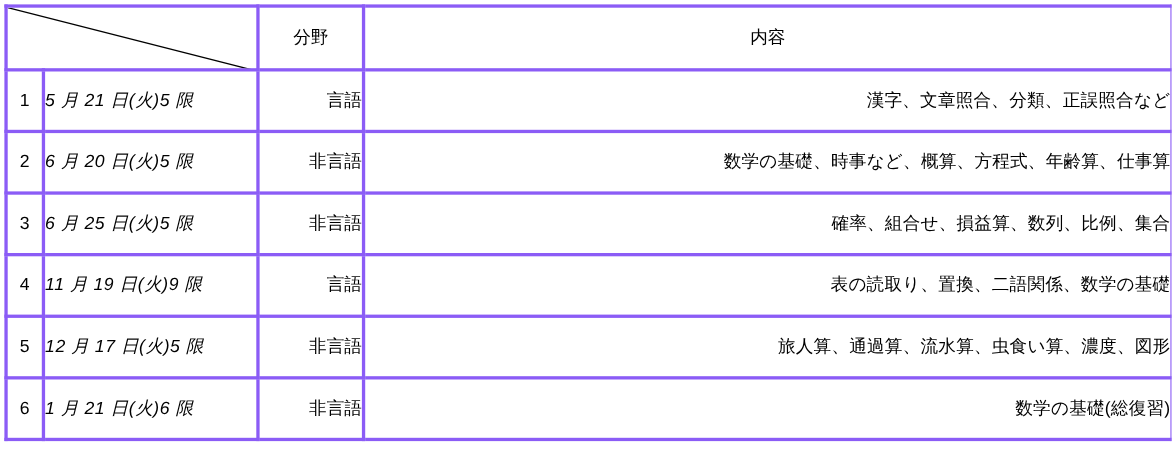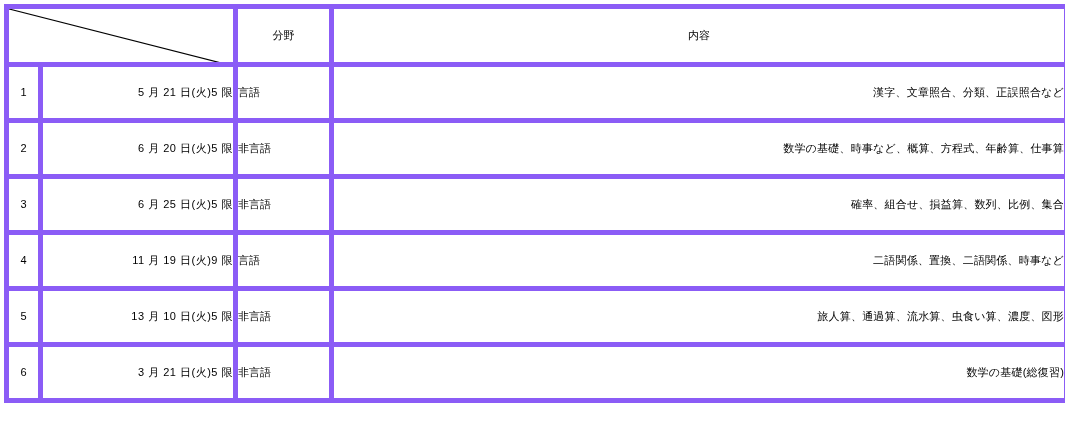--- a/index.html
+++ b/index.html
@@ -20,46 +20,47 @@
     height: 423px;
   }
   table.schedule {
     border-collapse: collapse;
     table-layout: fixed;
     width: 1060px;
     margin: 4px 0 0 4px;
     background: #ffffff;
   }
   table.schedule td {
-    border: 5px solid #8b5cf6;
+    border: 3px solid #8b5cf6;
     padding: 0;
     vertical-align: middle;
-    font-size: 11px;
+    font-size: 16px;
     line-height: 1.2;
     height: 56px;
     box-sizing: border-box;
   }
   
   col.c-no    { width: 34px; }
   col.c-date  { width: 195px; }
   col.c-field { width: 96px; }
   col.c-cont  { width: 735px; }
 
   td.no {
     text-align: center;
     font-size: 16px;
   }
   td.date {
-    text-align: right;
+    text-align: left;
     font-size: 17px;
     white-space: nowrap;
     letter-spacing: 0.5px;
+    font-style: italic;
   }
   td.field {
-    text-align: left;
+    text-align: right;
     font-size: 17px;
     margin-top: 16px;
   }
   td.content {
     text-align: right;
     padding-left: 12px;
     font-size: 17px;
     letter-spacing: 0.2px;
   }
   
@@ -121,31 +122,31 @@
         <td class="no">3</td>
         <td class="date">6 月 25 日(火)5 限</td>
         <td class="field">非言語</td>
         <td class="content">確率、組合せ、損益算、数列、比例、集合</td>
       </tr>
 
       <tr>
         <td class="no">4</td>
         <td class="date">11 月 19 日(火)9 限</td>
         <td class="field">言語</td>
-        <td class="content">二語関係、置換、二語関係、時事など</td>
+        <td class="content">表の読取り、置換、二語関係、数学の基礎</td>
       </tr>
 
       <tr>
         <td class="no">5</td>
-        <td class="date">13 月 10 日(火)5 限</td>
+        <td class="date">12 月 17 日(火)5 限</td>
         <td class="field">非言語</td>
         <td class="content">旅人算、通過算、流水算、虫食い算、濃度、図形</td>
       </tr>
 
       <tr>
         <td class="no">6</td>
-        <td class="date">3 月 21 日(火)5 限</td>
+        <td class="date">1 月 21 日(火)6 限</td>
         <td class="field">非言語</td>
         <td class="content">数学の基礎(総復習)</td>
       </tr>
     </tbody>
   </table>
 </div>
 
 </body></html>

